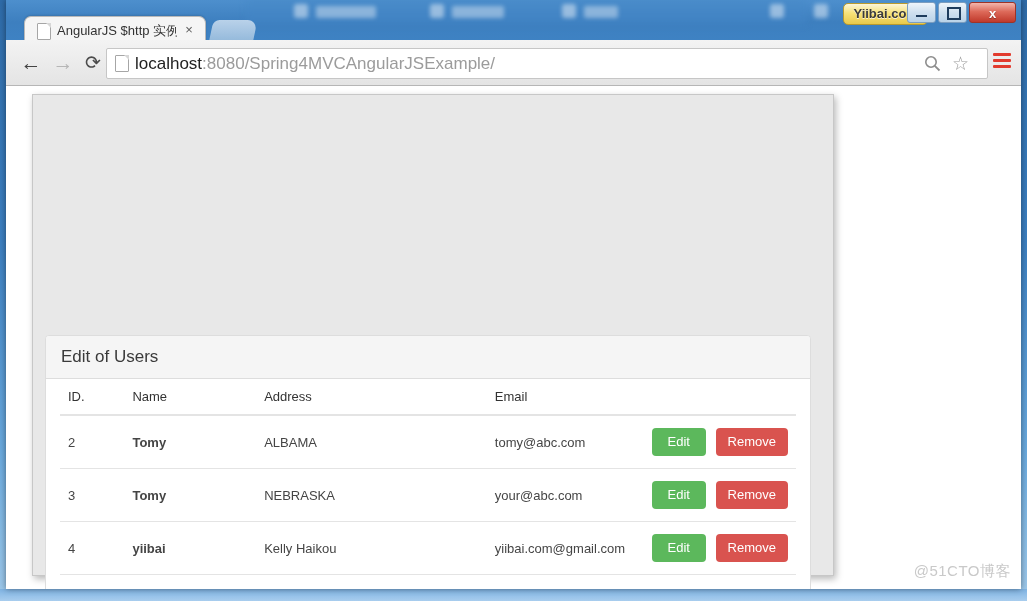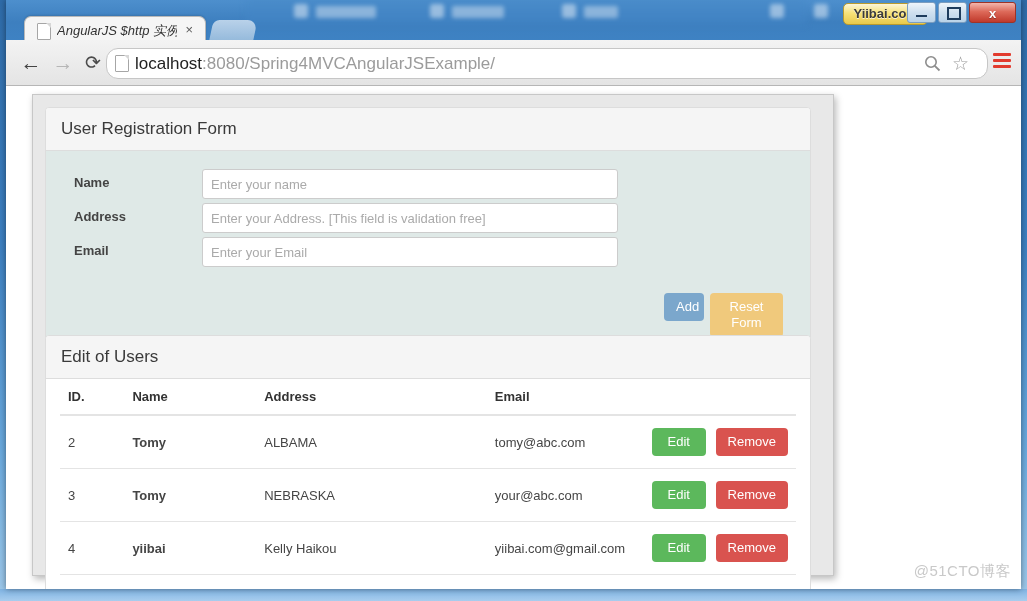--- a/index.html
+++ b/index.html
@@ -128,21 +128,20 @@
   
   .tab {
     position: absolute;
     left: 18px; top: 16px;
     width: 180px; height: 28px;
     background: #f5f5f5;
     border: 1px solid #b9b9b9;
     border-bottom: none;
     border-radius: 7px 7px 0 0;
     box-shadow: 0 -1px 2px rgba(0,0,0,.12);
-    font-style: italic;
   }
   .tab-favicon {
     position: absolute;
     left: 12px; top: 6px;
     width: 12px; height: 15px;
     background: #ffffff;
     border: 1px solid #a6a6a6;
     border-radius: 1px;
   }
   .tab-favicon:after {
@@ -202,21 +201,21 @@
   .nav-back { left: 12px; color: #444; }
   .nav-fwd  { left: 44px; color: #b6b6b6; }
   .nav-reload { left: 74px; font-size: 19px; color: #4b4b4b; }
 
   .urlbar {
     position: absolute;
     left: 100px; top: 8px;
     width: 880px; height: 29px;
     background: #ffffff;
     border: 1px solid #c6c6c6;
-    border-radius: 12px;
+    border-radius: 2px;
   }
   .url-favicon {
     position: absolute;
     left: 8px; top: 6px;
     width: 12px; height: 15px;
     background: #ffffff;
     border: 1px solid #a6a6a6;
     border-radius: 1px;
   }
   .url-favicon:after {
@@ -375,21 +374,21 @@
     padding: 0 14px 18px 14px;
     border-radius: 0 0 3px 3px;
   }
   table.user-table {
     width: 100%;
     border-collapse: collapse;
     font-size: 13px;
   }
   table.user-table th {
     text-align: left;
-    font-weight: bold;
+    font-weight: normal;
     color: #333333;
     padding: 10px 8px 10px 8px;
     border-bottom: 2px solid #e4e4e4;
   }
   table.user-table td {
     color: #454545;
     padding: 12px 8px;
     border-bottom: 1px solid #e4e4e4;
     vertical-align: middle;
   }
@@ -487,48 +486,20 @@
     <div class="menu-btn">
       <span></span>
       <span></span>
       <span></span>
     </div>
   </div>
 
   <div class="page">
     <div class="container">
 
-      <div class="panel form-panel">
-        <div class="panel-heading">
-          <div class="panel-title">User Registration Form</div>
-        </div>
-        <div class="form-body">
-
-          <div class="form-row">
-            <div class="form-label">Name</div>
-            <input class="form-input" type="text" placeholder="Enter your name" style="">
-          </div>
-
-          <div class="form-row">
-            <div class="form-label">Address</div>
-            <input class="form-input" type="text" placeholder="Enter your Address. [This field is validation free]" style="">
-          </div>
-
-          <div class="form-row">
-            <div class="form-label">Email</div>
-            <input class="form-input" type="text" placeholder="Enter your Email" style="">
-          </div>
-
-          <div class="form-actions">
-            <button class="btn btn-add">Add</button>
-            <button class="btn btn-reset">Reset Form</button>
-          </div>
-
-        </div>
-      </div>
 
       <div class="panel list-panel">
         <div class="panel-heading">
           <div class="panel-title">Edit of Users</div>
         </div>
         <div class="list-body">
           <table class="user-table">
             <thead>
               <tr>
                 <th class="col-id">ID.</th>

